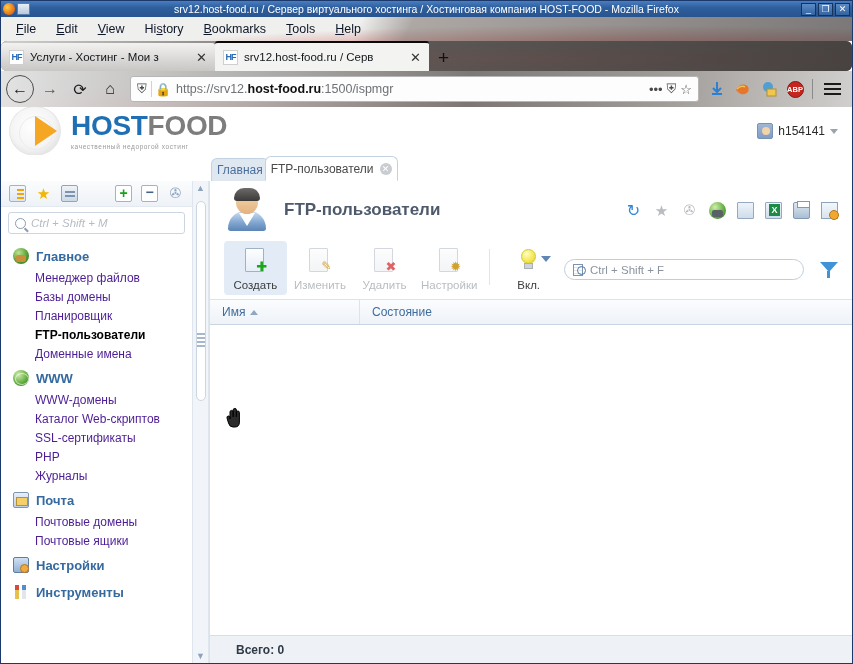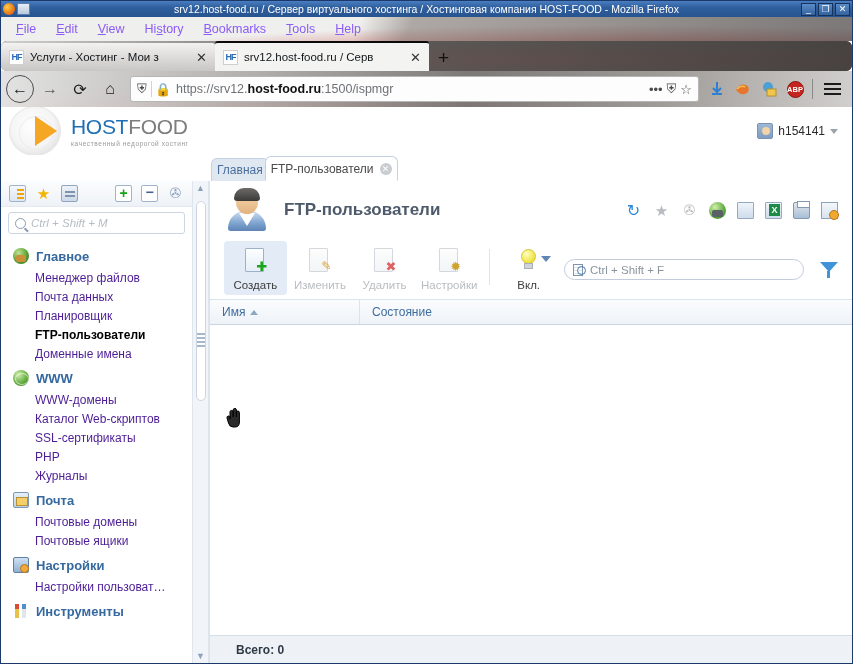--- a/index.html
+++ b/index.html
@@ -65,21 +65,21 @@
     overflow: hidden;
   }
   .menubar::after{
     content:""; position:absolute; inset:0;
     background:
       linear-gradient(115deg, rgba(0,0,0,0) 42%, rgba(120,110,105,.55) 48%, rgba(60,55,55,.65) 100%),
       radial-gradient(ellipse at 72% 150%, rgba(190,40,35,.75) 0%, rgba(150,30,28,.0) 55%);
     pointer-events:none;
   }
   .menu-item {
-    font-size: 12.5px; color: #8b5cf6;
+    font-size: 12.5px; color: #0f172a;
     padding: 2px 9px; cursor: pointer;
     position: relative; z-index: 2;
     white-space: nowrap;
   }
   .menu-item u { text-decoration: underline; }
 
   
   .tabstrip {
     height: 30px;
     display: flex; align-items: flex-end;
@@ -207,21 +207,21 @@
     border:1px solid #ececec;
   }
   .logo-plate .arrow {
     position: absolute; left: 26px; top: 7px;
     width: 0; height: 0;
     border-top: 15px solid transparent;
     border-bottom: 15px solid transparent;
     border-left: 22px solid #f5a623;
   }
   .logo-text { display: flex; flex-direction: column; justify-content:center; }
-  .logo-main { font-size: 21px; font-weight: normal; letter-spacing: -.3px; line-height: 1; }
+  .logo-main { font-size: 28px; font-weight: bold; letter-spacing: -.3px; line-height: 1; }
   .logo-main .b1 { color: #1f6fb5; }
   .logo-main .b2 { color: #7d7d7d; }
   .logo-sub { font-size: 6.5px; color: #9a9a9a; letter-spacing: .6px; margin-top: 3px; }
 
   .user-area {
     margin-left: auto; margin-right: 14px;
     display: flex; align-items: center; gap: 5px;
     font-size: 12px; color: #2b2b2b; cursor: pointer;
   }
   .user-ava {
@@ -701,21 +701,21 @@
         </div>
 
         <div class="sb-scroll">
 
           <div class="sb-group">
             <div class="sb-group-head">
               <span class="gico globe-b"></span>
               <span>Главное</span>
             </div>
             <a class="sb-link">Менеджер файлов</a>
-            <a class="sb-link">Почта данных</a>
+            <a class="sb-link">Базы домены</a>
             <a class="sb-link">Планировщик</a>
             <a class="sb-link active">FTP-пользователи</a>
             <a class="sb-link">Доменные имена</a>
           </div>
 
           <div class="sb-group">
             <div class="sb-group-head">
               <span class="gico globe-w"></span>
               <span>WWW</span>
             </div>
@@ -733,21 +733,20 @@
             </div>
             <a class="sb-link">Почтовые домены</a>
             <a class="sb-link">Почтовые ящики</a>
           </div>
 
           <div class="sb-group">
             <div class="sb-group-head">
               <span class="gico monitor"></span>
               <span>Настройки</span>
             </div>
-            <a class="sb-link">Настройки пользоват…</a>
           </div>
 
           <div class="sb-group">
             <div class="sb-group-head">
               <span class="gico tools"></span>
               <span>Инструменты</span>
             </div>
           </div>
 
         </div>

